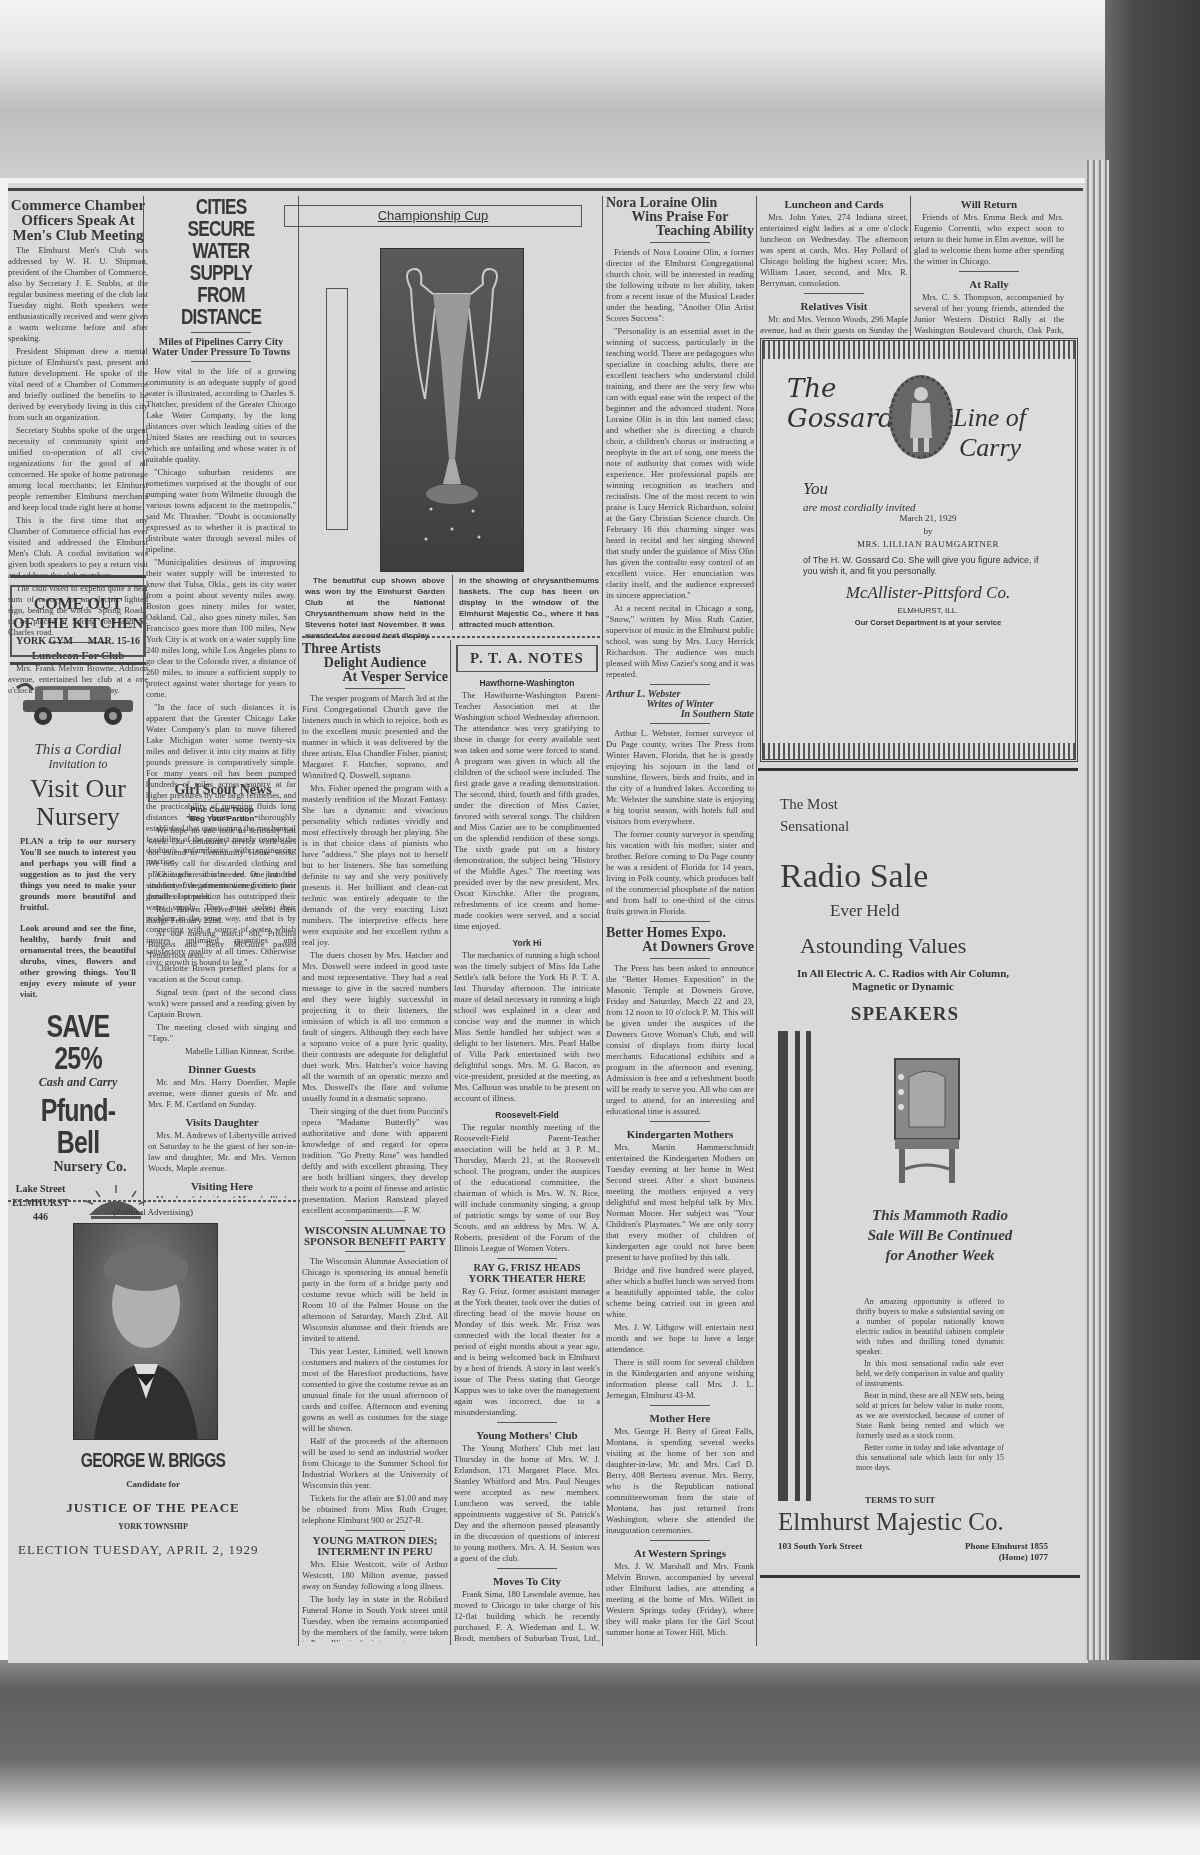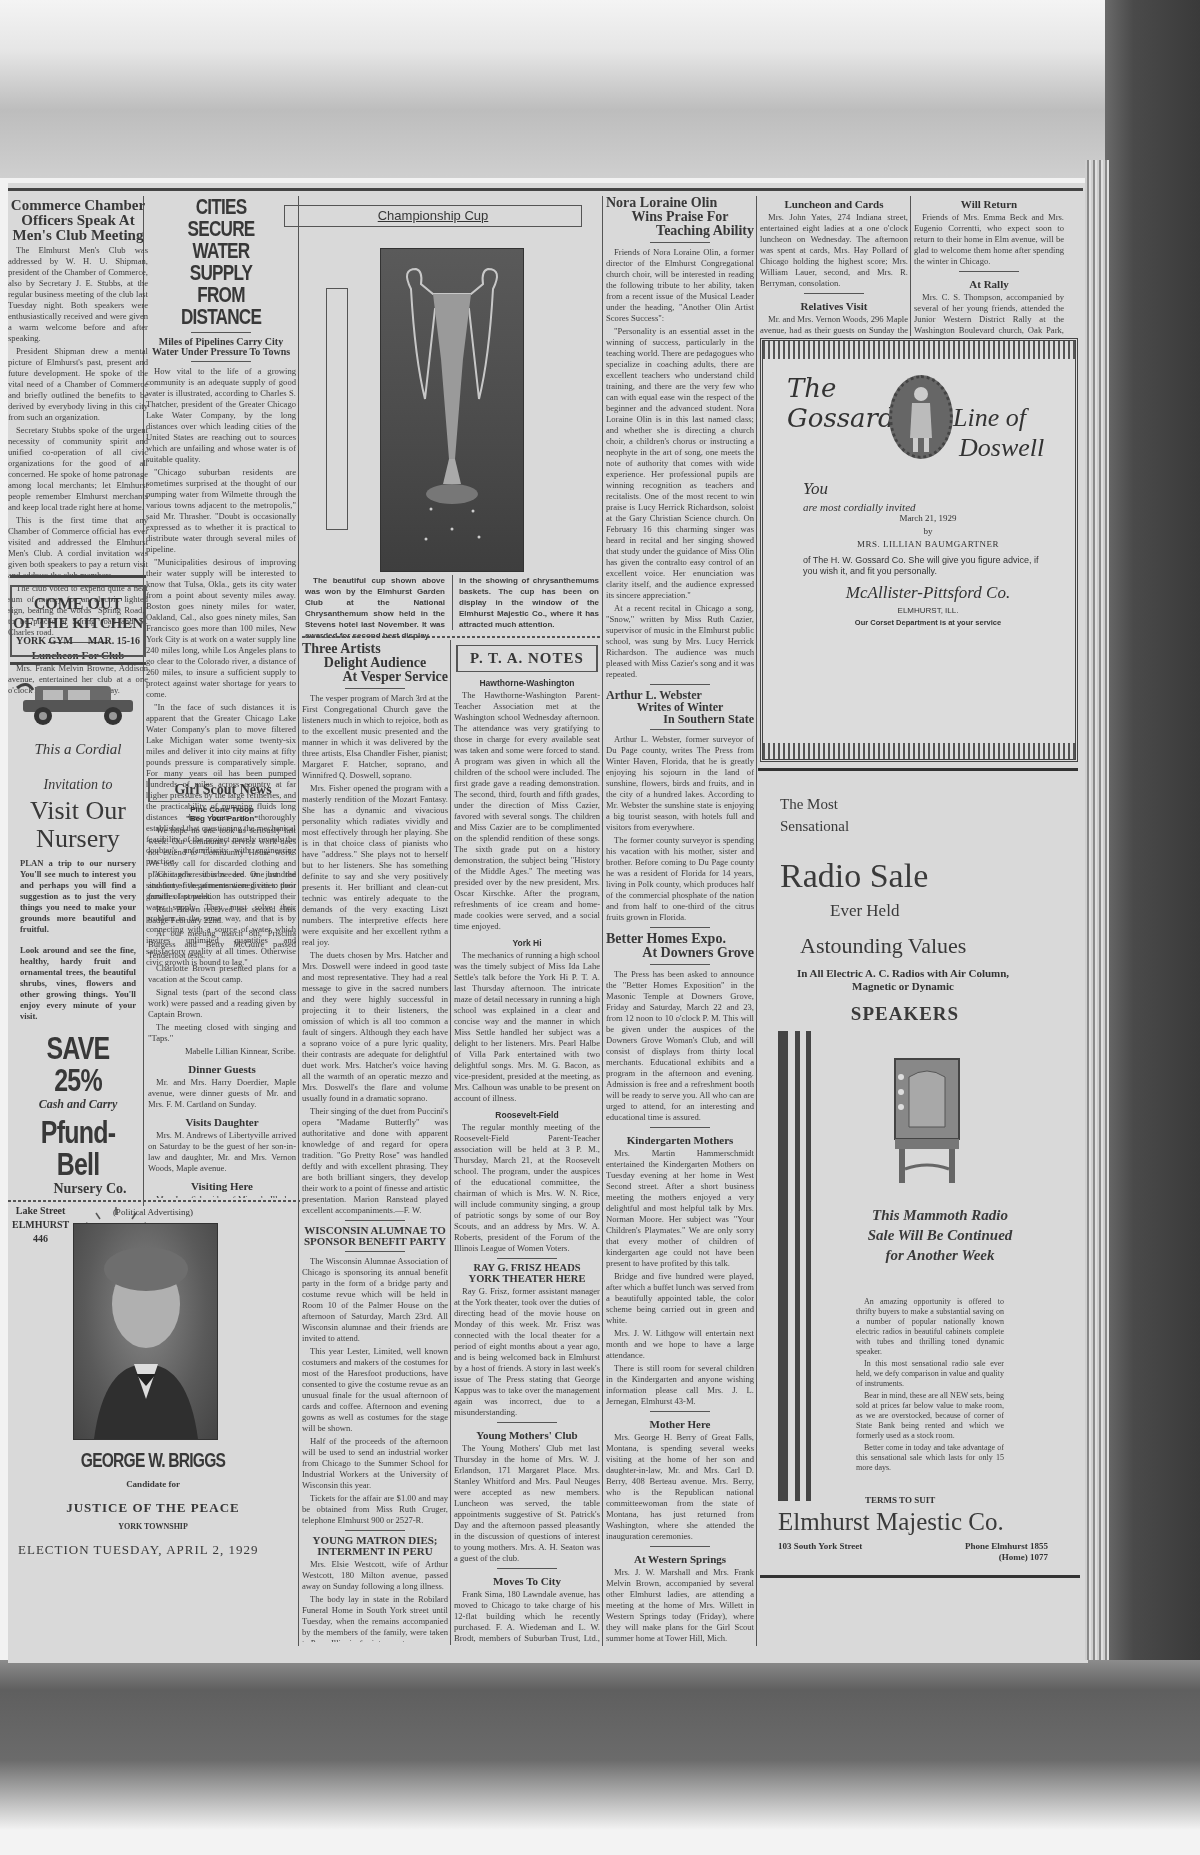--- a/index.html
+++ b/index.html
@@ -79,21 +79,21 @@
     <rect x="30" y="12" width="20" height="12" fill="#bbb"></rect>
     <rect x="55" y="12" width="22" height="12" fill="#bbb"></rect>
     <rect x="10" y="22" width="110" height="12" rx="3" fill="#555"></rect>
     <circle cx="30" cy="38" r="9" fill="#333"></circle>
       <circle cx="100" cy="38" r="9" fill="#333"></circle>
     <circle cx="30" cy="38" r="4" fill="#999"></circle>
       <circle cx="100" cy="38" r="4" fill="#999"></circle>
     <path d="M4 10 Q14 2 20 12" stroke="#444" stroke-width="3" fill="none"></path>
   </svg>
   <div class="ital hl" style="font-size:15px;font-weight:normal;margin-top:14px;">This a Cordial</div>
-  <div class="ital hl" style="font-size:14px;font-weight:normal;margin-top:21px;">Invitation to</div>
+  <div class="ital hl" style="font-size:12px;font-weight:normal;margin-top:1px;">Invitation to</div>
   <div class="hl" style="font-size:26px;font-weight:normal;margin-top:6px;">Visit Our</div>
   <div class="hl" style="font-size:26px;font-weight:normal;margin-top:2px;">Nursery</div>
   <p class="body" style="font-weight:bold;margin:6px 12px;text-indent:0;">PLAN a trip to our nursery You'll see much to interest you and perhaps you will find a suggestion as to just the very things you need to make your grounds more beautiful and fruitful.</p>
   <p class="body" style="font-weight:bold;margin:10px 12px;text-indent:0;">Look around and see the fine, healthy, hardy fruit and ornamental trees, the beautiful shrubs, vines, flowers and other growing things. You'll enjoy every minute of your visit.</p>
   <div class="hl cond" style="font-size:32px;margin-top:6px;">SAVE 25%</div>
   <div class="ital hl" style="font-size:12px;margin-top:2px;">Cash and Carry</div>
   <div class="hl cond" style="font-size:32px;margin-top:6px;">Pfund-Bell</div>
   <div class="hl" style="font-size:14px;margin-top:2px;padding-left:24px;">Nursery Co.</div>
   <div style="display:flex;align-items:center;margin-top:8px;padding-left:4px;">
     <div style="font-size:10px;font-weight:bold;text-align:center;line-height:14px;">
@@ -258,21 +258,21 @@
   <div class="hl" style="font-size:14px;text-align:right;">
     <div style="text-align:left;">Nora Loraine Olin</div>
     <div style="text-align:center;">Wins Praise For</div>
     <div>Teaching Ability</div>
   </div>
   <div class="sm-rule"></div>
   <p class="body">Friends of Nora Loraine Olin, a former director of the Elmhurst Congregational church choir, will be interested in reading the following tribute to her ability, taken from a recent issue of the Musical Leader under the heading, "Another Olin Artist Scores Success":</p>
   <p class="body">"Personality is an essential asset in the winning of success, particularly in the teaching world. There are pedagogues who specialize in coaching adults, there are excellent teachers who understand child training, and there are the very few who can with equal ease win the respect of the beginner and the advanced student. Nora Loraine Olin is in this last named class; and whether she is directing a church choir, a children's chorus or instructing a neophyte in the art of song, one meets the note of authority that comes with wide experience. Her professional pupils are winning recognition as teachers and recitalists. One of the most recent to win praise is Lucy Herrick Richardson, soloist at the Gary Christian Science church. On February 16 this charming singer was heard in recital and her singing showed that study under the guidance of Miss Olin has given the contralto easy control of an excellent voice. Her enunciation was clarity itself, and the audience expressed its sincere appreciation."</p>
   <p class="body">At a recent recital in Chicago a song, "Snow," written by Miss Ruth Cazier, supervisor of music in the Elmhurst public school, was sung by Mrs. Lucy Herrick Richardson. The audience was much pleased with Miss Cazier's song and it was repeated.</p>
   <div class="sm-rule"></div>
-  <div class="hl" style="font-size:12px;text-align:right;">
+  <div class="hl" style="font-size:10px;text-align:right;font-style:italic;">
     <div style="text-align:left;">Arthur L. Webster</div>
     <div style="text-align:center;">Writes of Winter</div>
     <div>In Southern State</div>
   </div>
   <div class="sm-rule"></div>
   <p class="body">Arthur L. Webster, former surveyor of Du Page county, writes The Press from Winter Haven, Florida, that he is greatly enjoying his sojourn in the land of sunshine, flowers, birds and fruits, and in the city of a hundred lakes. According to Mr. Webster the sunshine state is enjoying a big tourist season, with hotels full and visitors from everywhere.</p>
   <p class="body">The former county surveyor is spending his vacation with his mother, sister and brother. Before coming to Du Page county he was a resident of Florida for 14 years, living in Polk county, which produces half of the commercial phosphate of the nation and from half to one-third of the citrus fruits grown in Florida.</p>
   <div class="sm-rule"></div>
   <div class="hl" style="font-size:14px;text-align:right;">
     <div style="text-align:left;">Better Homes Expo.</div>
@@ -321,21 +321,21 @@
   <div style="position:absolute;left:126px;top:34px;width:58px;height:78px;border-radius:50%;background:#666;border:3px dotted #444;">
     <svg width="58" height="78">
       <circle cx="29" cy="16" r="7" fill="#ccc"></circle>
       <path d="M20 25 L38 25 L40 60 L18 60 Z" fill="#bbb"></path>
       <rect x="21" y="60" width="5" height="14" fill="#ccc"></rect>
         <rect x="32" y="60" width="5" height="14" fill="#ccc"></rect>
     </svg>
   </div>
   <div style="position:absolute;left:190px;top:62px;font-size:26px;font-style:italic;color:#333;line-height:30px;">
     <div>Line of</div>
-    <div style="padding-left:6px;">Doswell</div>
+    <div style="padding-left:6px;">Carry</div>
   </div>
   <div style="position:absolute;left:40px;top:138px;width:250px;">
     <div class="ital" style="font-size:17px;">You</div>
     <div class="ital" style="font-size:11px;margin-top:2px;">are most cordially invited</div>
     <div style="text-align:center;font-size:9px;">March 21, 1929</div>
     <div style="text-align:center;font-size:9px;margin-top:3px;">by</div>
     <div style="text-align:center;font-size:9px;margin-top:3px;letter-spacing:0.5px;">MRS. LILLIAN BAUMGARTNER</div>
     <p style="font-size:9px;line-height:11px;margin:6px 0;font-family:'Liberation Sans',sans-serif;">of The H. W. Gossard Co. She will give you figure advice, if you wish it, and fit you personally.</p>
     <div class="ital" style="text-align:center;font-size:17px;margin-top:6px;">McAllister-Pittsford Co.</div>
     <div style="text-align:center;font-size:8px;font-family:'Liberation Sans',sans-serif;margin-top:3px;">ELMHURST, ILL.</div>

